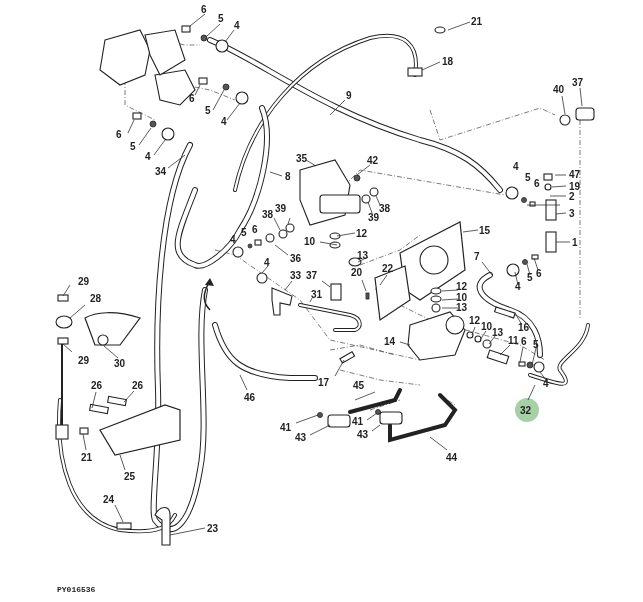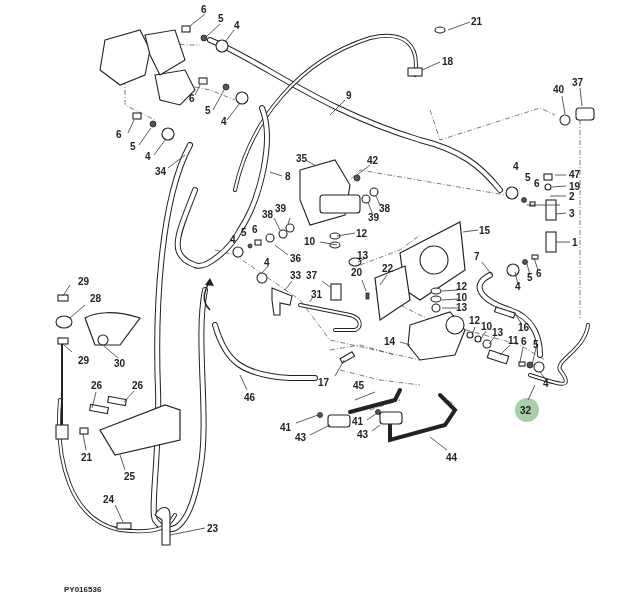--- a/index.html
+++ b/index.html
@@ -9,21 +9,21 @@
   .callout { font-family:"Liberation Sans", sans-serif; font-weight:bold; font-size:10px; fill:#222; }
   .leader { stroke:#333; stroke-width:0.8; fill:none; }
   .hose { fill:none; stroke:#222; stroke-width:6; stroke-linecap:round; }
   .hose-in { fill:none; stroke:#fff; stroke-width:4; stroke-linecap:round; }
   .tube { fill:none; stroke:#222; stroke-width:4; stroke-linecap:round; }
   .tube-in { fill:none; stroke:#fff; stroke-width:2.2; stroke-linecap:round; }
   .dash { fill:none; stroke:#444; stroke-width:0.7; stroke-dasharray:5 2 1 2; }
   .part { fill:#fff; stroke:#222; stroke-width:1.1; }
   .dark { fill:#555; stroke:#222; stroke-width:0.8; }
   .plate { fill:#fff; stroke:#222; stroke-width:1.2; }
-  #figure-id { position:absolute; left:64px; top:585px; font-size:8px; font-weight:bold; color:#222; font-family:Liberation Sans, sans-serif; }
+  #figure-id { position:absolute; left:57px; top:585px; font-size:8px; font-weight:bold; color:#222; font-family:Liberation Mono, monospace; }
 </style>
 </head>
 <body>
 
 <div id="stage">
 <svg width="643" height="602" viewBox="0 0 643 602">
 
   <g>
     <path class="dash" d="M125 60 L125 105 L155 120"></path>
     <path class="dash" d="M160 40 L185 45 L200 45"></path>

